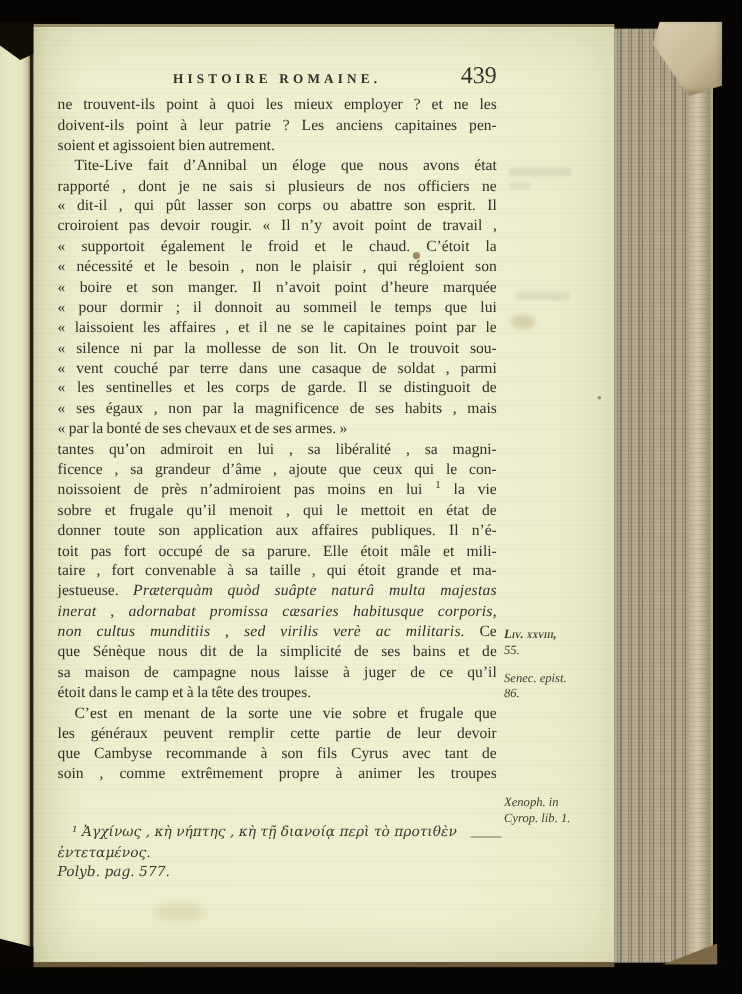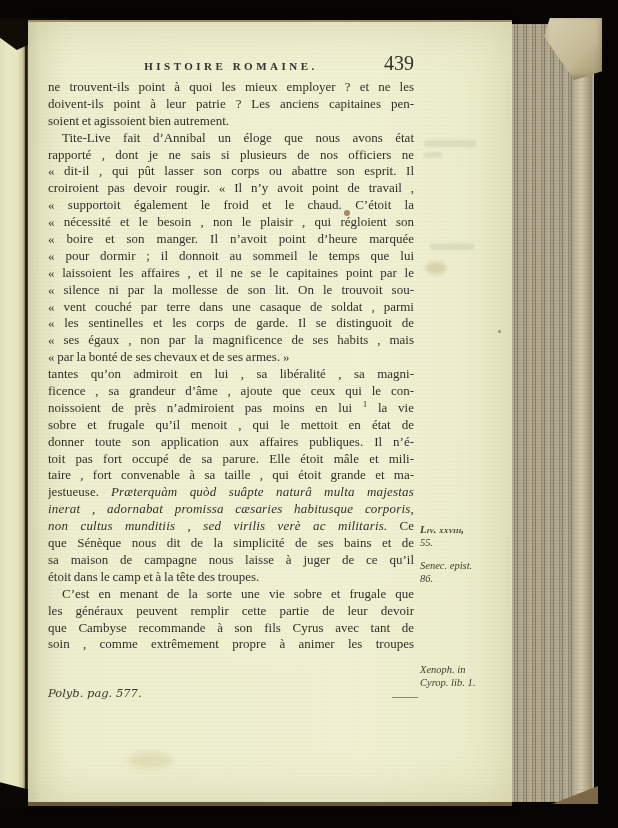--- a/index.html
+++ b/index.html
@@ -188,20 +188,21 @@
   <div class="margin-note mn-senec">
     <div>Senec. epist.</div>
     <div>86.</div>
   </div>
   <div class="margin-note mn-xenoph">
     <div>Xenoph. in</div>
     <div>Cyrop. lib. 1.</div>
   </div>
 
   <div class="footnote">
+    <div class="fn1">¹ Ἀγχίνως , κὴ νήπτης , κὴ τῇ διανοίᾳ περὶ τὸ προτιθὲν ἐντεταμένος.</div>
     <div>Polyb. pag. 577.</div>
   </div>
   <div class="fn-dash"></div>
 
   <div class="stain s1"></div>
   <div class="stain s2"></div>
   <div class="stain s3"></div>
   <div class="stain s4"></div>
   <div class="ghost g1"></div>
   <div class="ghost g1b"></div>

